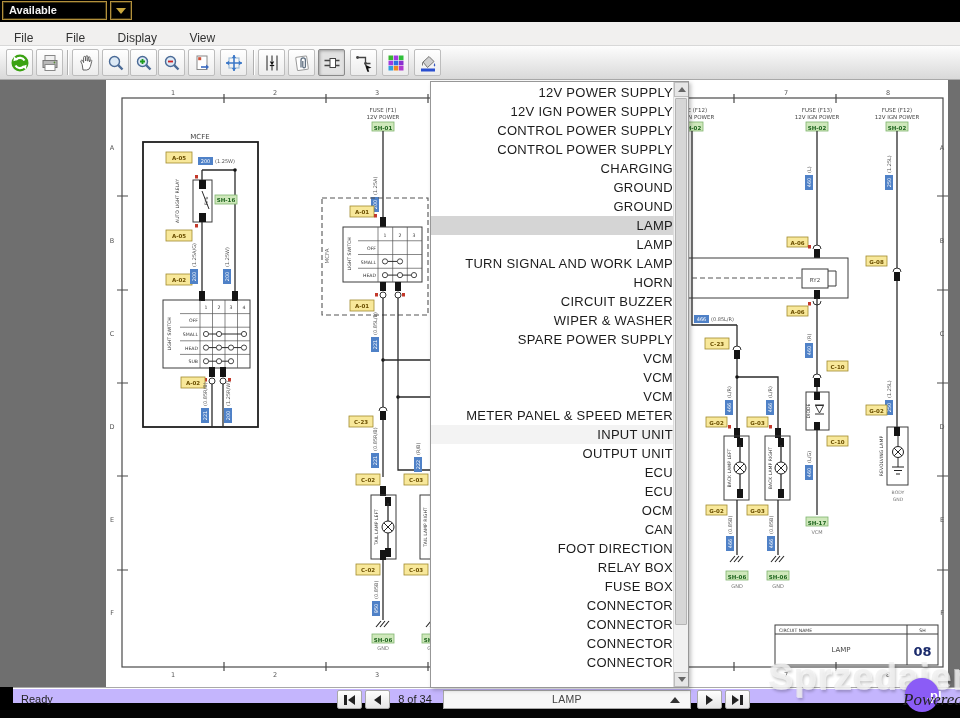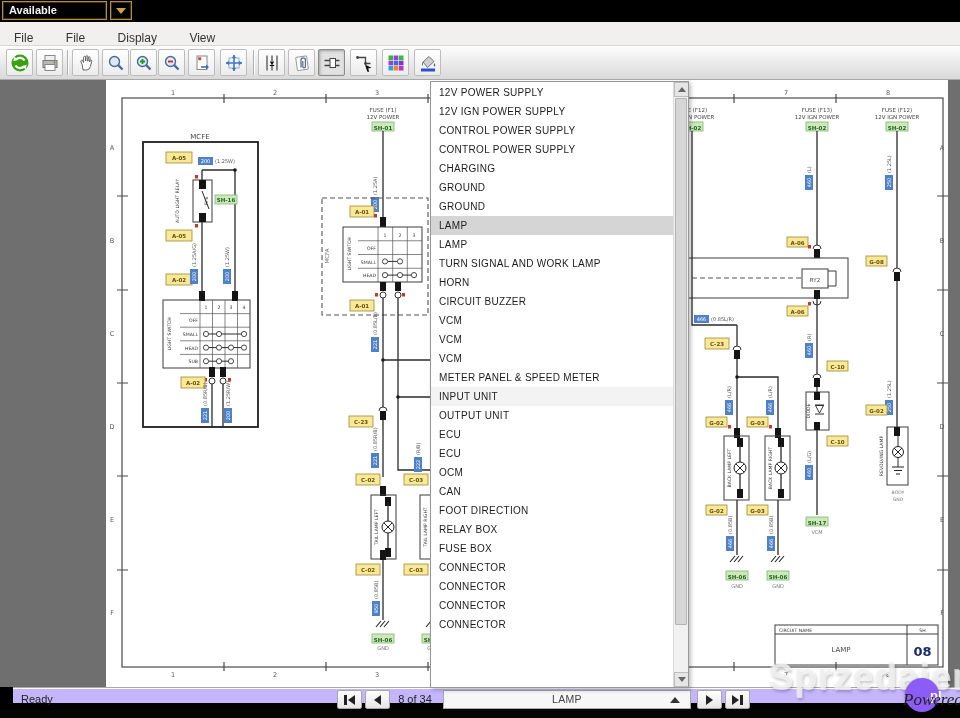--- a/index.html
+++ b/index.html
@@ -65,22 +65,22 @@
   .cont { stroke:#333; stroke-width:0.9; fill:#fff; }
   .lampb { stroke:#222; stroke-width:1; fill:#fff; }
   .gndl { stroke:#222; stroke-width:1.1; fill:none; }
   .bead-a { stroke:#333; stroke-width:1; fill:#fff; }
   .tbnum { font-size:13px; font-weight:bold; fill:#1a2a6b; text-anchor:middle; }
   
   .dropdown { position:absolute; left:430px; top:81px; width:259px; height:607px;
     background:#fff; border:1px solid #979797; overflow:hidden; z-index:5;
     box-shadow:2px 2px 4px rgba(0,0,0,0.25); }
   .dd-items { position:absolute; left:0; top:1px; right:15px; }
-  .dd-item { height:19px; line-height:19px; padding-left:8px; font-size:10px; letter-spacing:0.3px;
-    color:#1c1c1c; white-space:nowrap; cursor:pointer; }
+  .dd-item { height:19px; line-height:19px; padding-left:8px; font-size:13px; letter-spacing:0.3px;
+    color:#1c1c1c; white-space:nowrap; cursor:pointer;text-align:right; }
   .dd-item.sel { background:#d5d5d5; }
   .dd-item.hov { background:#f3f3f3; }
   .dd-sb { position:absolute; right:0; top:0; width:15px; height:100%; background:#f1f1f1; border-left:1px solid #dcdcdc; }
   .dd-sb .up,.dd-sb .dn { position:absolute; left:0; width:15px; height:15px; background:#e6e6e6; border:1px solid #bdbdbd;
     display:flex; align-items:center; justify-content:center; cursor:pointer; }
   .dd-sb .up { top:0; } .dd-sb .dn { bottom:0; }
   .dd-sb .tri-u { width:0;height:0;border-left:4px solid transparent;border-right:4px solid transparent;border-bottom:5px solid #666; }
   .dd-sb .tri-d { width:0;height:0;border-left:4px solid transparent;border-right:4px solid transparent;border-top:5px solid #666; }
   .dd-thumb { position:absolute; left:1px; top:16px; width:12px; height:527px; background:#d6d6d6; border:1px solid #b4b4b4; border-radius:1px; cursor:pointer; }
   
@@ -698,20 +698,22 @@
       <div class="dd-item">CONTROL POWER SUPPLY</div>
       <div class="dd-item">CONTROL POWER SUPPLY</div>
       <div class="dd-item">CHARGING</div>
       <div class="dd-item">GROUND</div>
       <div class="dd-item">GROUND</div>
       <div class="dd-item sel">LAMP</div>
       <div class="dd-item">LAMP</div>
       <div class="dd-item">TURN SIGNAL AND WORK LAMP</div>
       <div class="dd-item">HORN</div>
       <div class="dd-item">CIRCUIT BUZZER</div>
+      <div class="dd-item">WIPER &amp; WASHER</div>
+      <div class="dd-item">SPARE POWER SUPPLY</div>
       <div class="dd-item">VCM</div>
       <div class="dd-item">VCM</div>
       <div class="dd-item">VCM</div>
       <div class="dd-item">METER PANEL &amp; SPEED METER</div>
       <div class="dd-item hov">INPUT UNIT</div>
       <div class="dd-item">OUTPUT UNIT</div>
       <div class="dd-item">ECU</div>
       <div class="dd-item">ECU</div>
       <div class="dd-item">OCM</div>
       <div class="dd-item">CAN</div>

